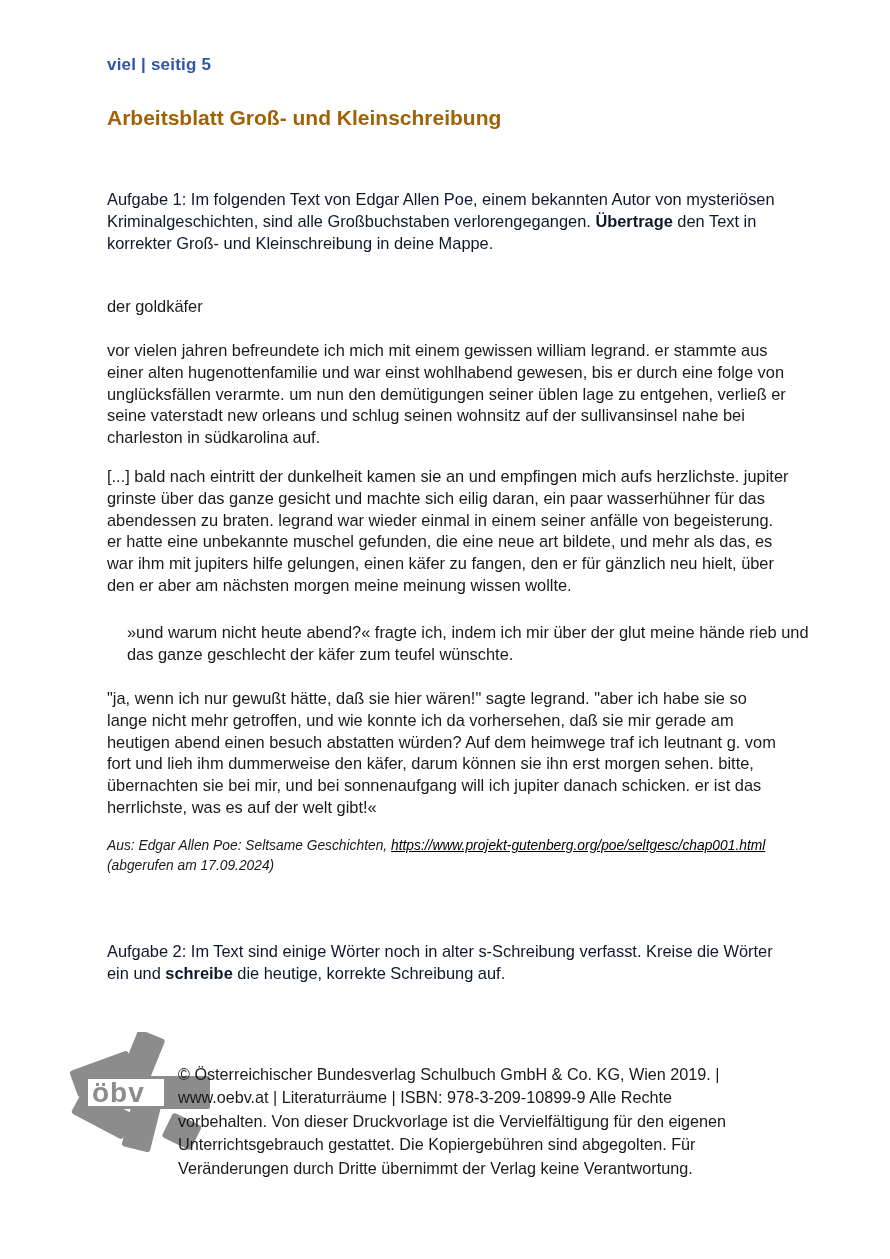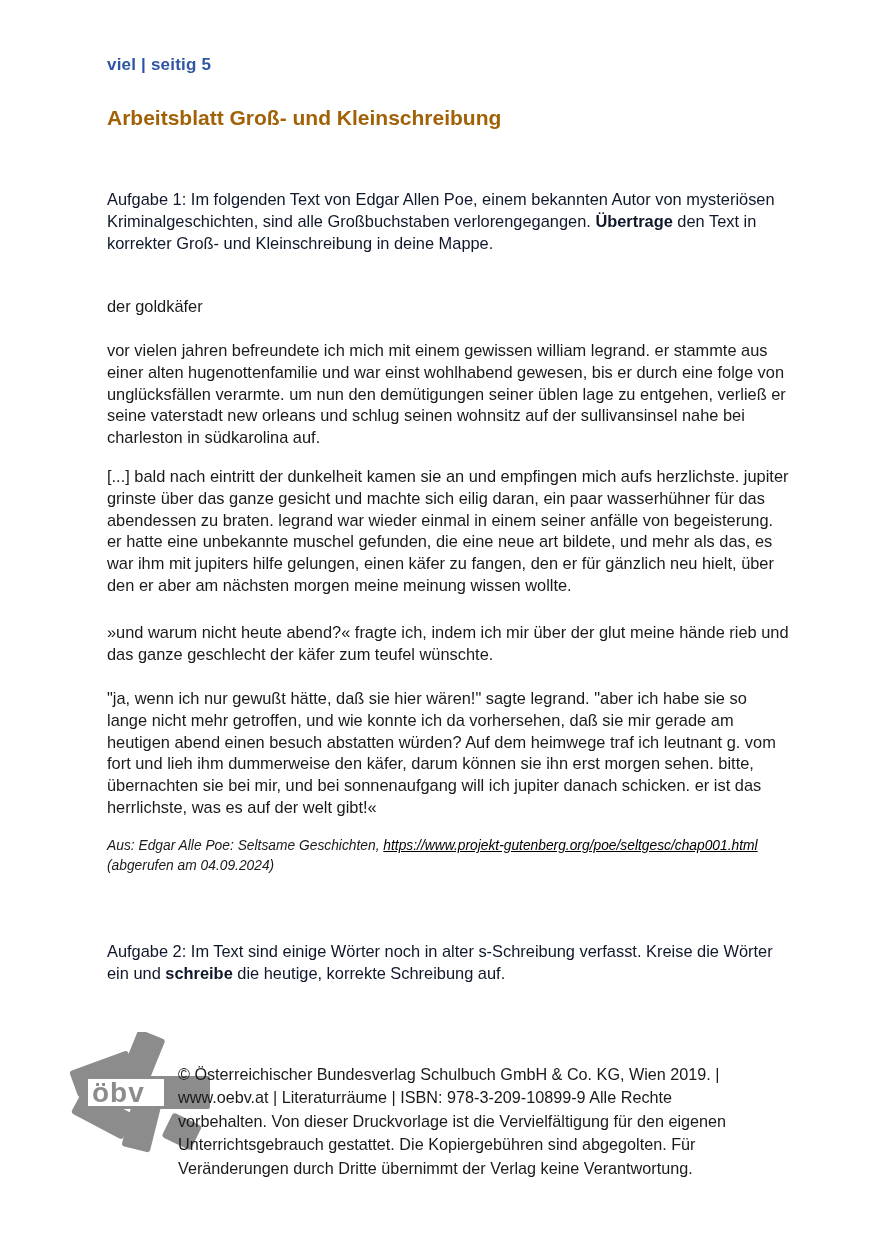--- a/index.html
+++ b/index.html
@@ -42,21 +42,21 @@
     color: #0f172a;
   }
   .task-1 { top: 188px; }
   .task-2 { top: 940px; }
   .task .task-bold { font-weight: bold; }
 
   .story-title { top: 296px; font-size: 16.4px; line-height: 21.8px; }
   .story-p { font-size: 16.4px; line-height: 21.8px; }
   .story-p1 { top: 340px; }
   .story-p2 { top: 466px; }
-  .story-p3 { top: 622px; }
+  .story-p3 { top: 622px; margin-left: 20px; }
   .story-p4 { top: 688px; }
 
   .source-line {
     top: 836px;
     width: 700px;
     font-size: 13.8px;
     line-height: 20px;
     font-style: italic;
     color: #1a1a1a;
   }
@@ -102,21 +102,21 @@
 
   <div class="abs story-p story-p1">vor vielen jahren befreundete ich mich mit einem gewissen william legrand. er stammte aus einer alten hugenottenfamilie und war einst wohlhabend gewesen, bis er durch eine folge von unglücksfällen verarmte. um nun den demütigungen seiner üblen lage zu entgehen, verließ er seine vaterstadt new orleans und schlug seinen wohnsitz auf der sullivansinsel nahe bei charleston in südkarolina auf.</div>
 
   <div class="abs story-p story-p2">[...] bald nach eintritt der dunkelheit kamen sie an und empfingen mich aufs herzlichste. jupiter grinste über das ganze gesicht und machte sich eilig daran, ein paar wasserhühner für das abendessen zu braten. legrand war wieder einmal in einem seiner anfälle von begeisterung. er hatte eine unbekannte muschel gefunden, die eine neue art bildete, und mehr als das, es war ihm mit jupiters hilfe gelungen, einen käfer zu fangen, den er für gänzlich neu hielt, über den er aber am nächsten morgen meine meinung wissen wollte.</div>
 
   <div class="abs story-p story-p3">»und warum nicht heute abend?« fragte ich, indem ich mir über der glut meine hände rieb und das ganze geschlecht der käfer zum teufel wünschte.</div>
 
   <div class="abs story-p story-p4">"ja, wenn ich nur gewußt hätte, daß sie hier wären!" sagte legrand. "aber ich habe sie so lange nicht mehr getroffen, und wie konnte ich da vorhersehen, daß sie mir gerade am heutigen abend einen besuch abstatten würden? Auf dem heimwege traf ich leutnant g. vom fort und lieh ihm dummerweise den käfer, darum können sie ihn erst morgen sehen. bitte, übernachten sie bei mir, und bei sonnenaufgang will ich jupiter danach schicken. er ist das herrlichste, was es auf der welt gibt!«</div>
 
   <div class="abs source-line">
-    <span>Aus: Edgar Alle Poe: Seltsame Geschichten, </span><a href="#">https://www.projekt-gutenberg.org/poe/seltgesc/chap001.html</a><span> (abgerufen am 04.09.2024)</span>
+    <span>Aus: Edgar Allen Poe: Seltsame Geschichten, </span><a href="#">https://www.projekt-gutenberg.org/poe/seltgesc/chap001.html</a><span> (abgerufen am 17.09.2024)</span>
   </div>
 
   <div class="abs task task-2">
     <span>Aufgabe 2: Im Text sind einige Wörter noch in alter s-Schreibung verfasst. Kreise die Wörter ein und </span><span class="task-bold">schreibe</span><span> die heutige, korrekte Schreibung auf.</span>
   </div>
 
   <div class="footer-logo">
     <svg viewBox="0 0 142 122" width="142" height="122">
       <g fill="#8c8c8c">
 

